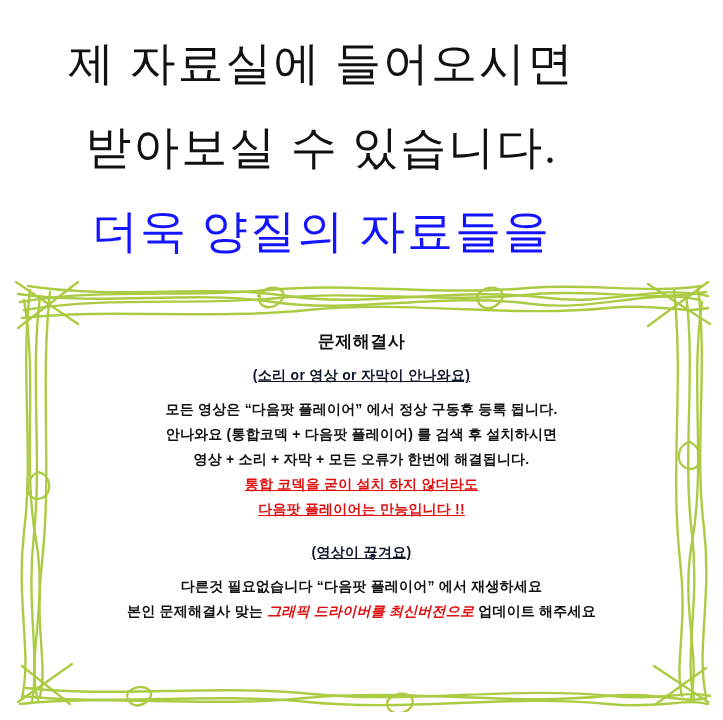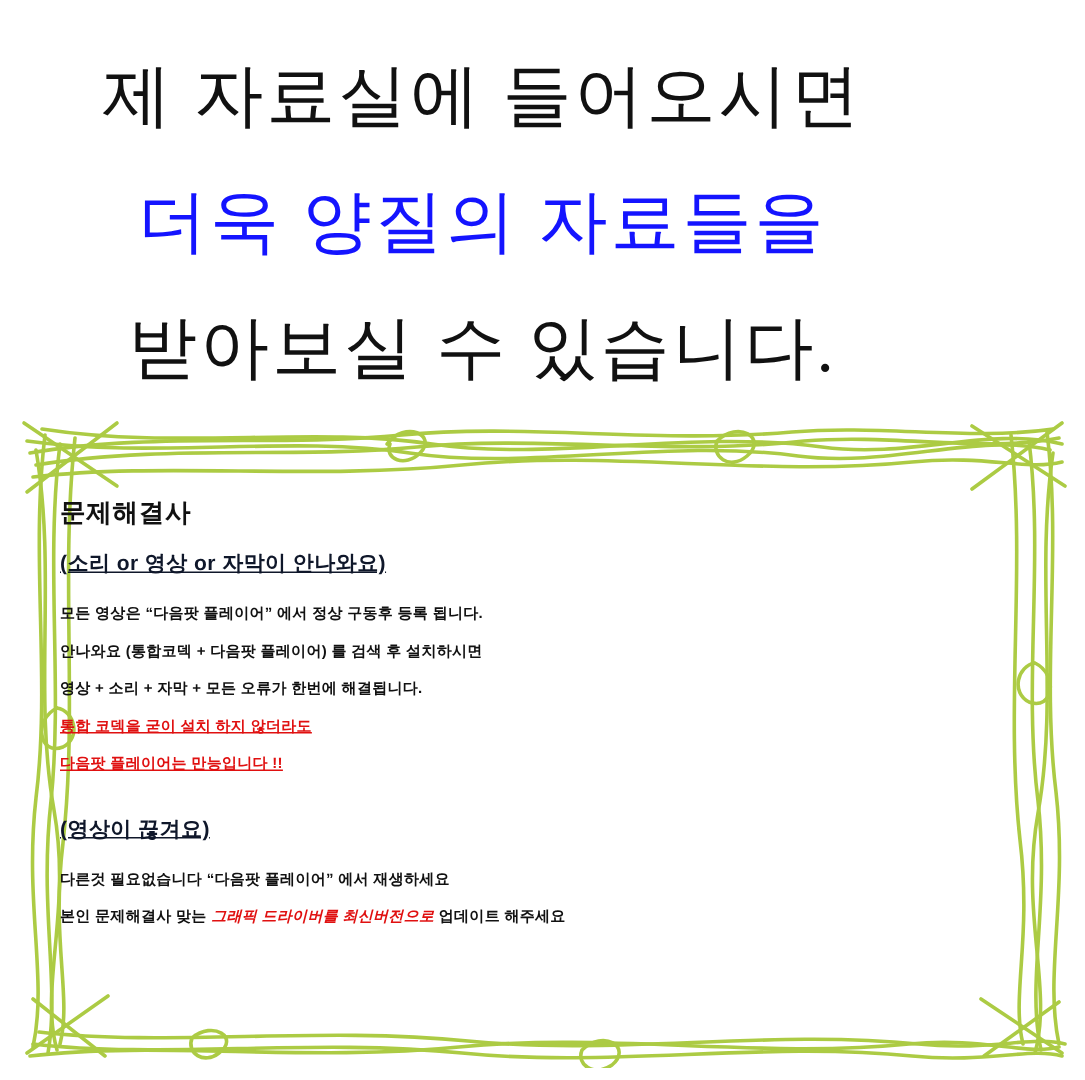--- a/index.html
+++ b/index.html
@@ -50,40 +50,40 @@
   #frame svg {
     display: block;
   }
 
   
   #body-text {
     position: absolute;
     left: 40px;
     top: 330px;
     width: 643px;
-    text-align: left;
+    text-align: center;
   }
   .sec-title {
     font-family: "Liberation Serif", serif;
     font-size: 17px;
     font-weight: bold;
     color: #111111;
     margin-bottom: 14px;
     letter-spacing: 0.5px;
   }
   .sub-q {
     font-size: 14px;
     font-weight: bold;
     color: #0f172a;
     text-decoration: underline;
     margin-bottom: 12px;
     letter-spacing: 0.3px;
   }
   .line {
-    font-size: 10px;
+    font-size: 14px;
     font-weight: bold;
     color: #111111;
     line-height: 25px;
     letter-spacing: 0.2px;
   }
   .line.red {
     color: #e01010;
     text-decoration: underline;
   }
   .red-seg {
@@ -92,22 +92,22 @@
   }
   .gap {
     height: 22px;
   }
 </style>
 </head>
 <body>
 
 <div id="headline">
   <div class="head-line">제 자료실에 들어오시면</div>
+  <div class="head-line">받아보실 수 있습니다.</div>
   <div class="head-line blue">더욱 양질의 자료들을</div>
-  <div class="head-line">받아보실 수 있습니다.</div>
 </div>
 
 <div id="frame">
   <svg width="707" height="440" viewBox="0 0 707 440" xmlns="http://www.w3.org/2000/svg">
     <g fill="none" stroke="#a8c93a" stroke-width="2.4" stroke-linecap="round" opacity="0.95">
 
       <path d="M12,30 C90,16 180,26 260,18 C340,10 430,24 520,16 C580,11 640,22 694,14"></path>
       <path d="M16,38 C100,24 190,34 270,26 C350,18 440,32 528,22 C590,17 646,30 698,20"></path>
       <path d="M10,22 C95,34 185,18 265,30 C345,42 436,20 524,32 C586,40 644,16 692,28"></path>
       <path d="M20,14 C110,28 200,12 280,24 C360,36 450,14 540,26 C600,34 650,12 700,24"></path>

